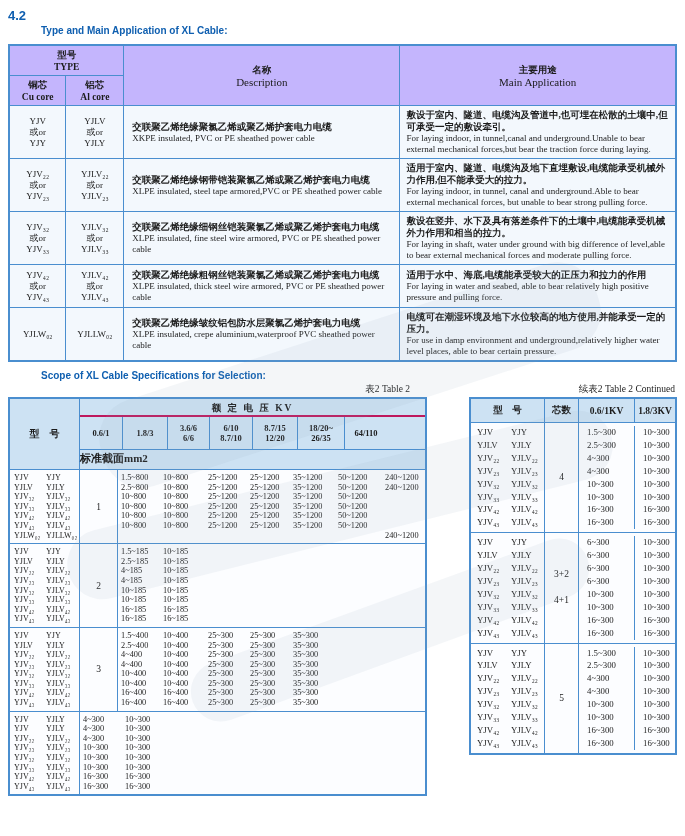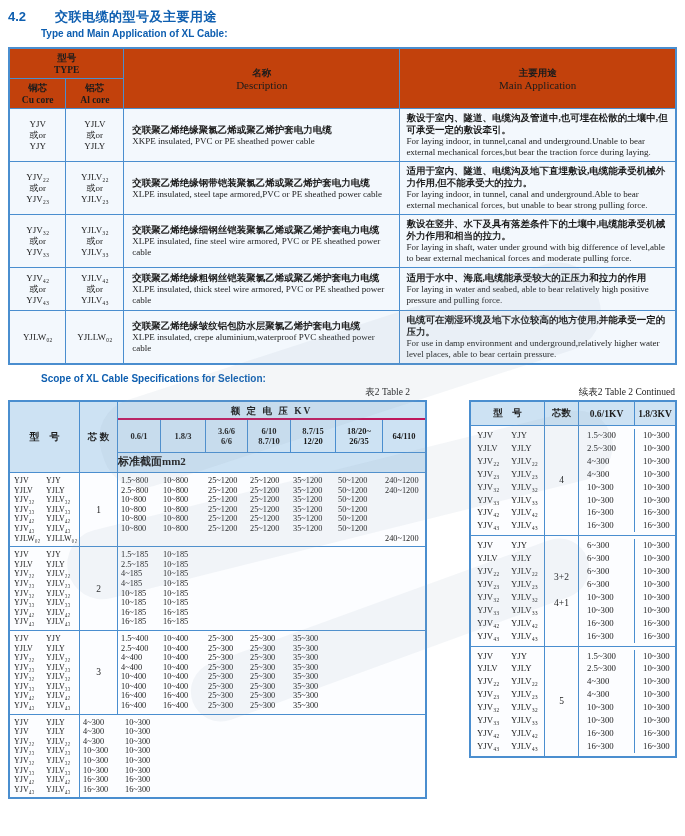--- a/index.html
+++ b/index.html
@@ -14,21 +14,21 @@
   .sec-line1 { display:flex; align-items:baseline; }
   .sec-num { color:#0f5fb0; font-weight:bold; font-size:13px; width:25px; }
   .sec-zh  { color:#0f5fb0; font-weight:bold; font-size:13px; margin-left:22px; letter-spacing:0.5px; }
   .sec-en  { color:#0f5fb0; font-weight:bold; font-size:10px; margin-left:33px; margin-top:2px; }
 
   
   table.t1 { border-collapse:collapse; margin:8px 8px 4px 8px; width:669px;
     font-family:"Liberation Serif","DejaVu Serif",serif; background:#f3f8fd; }
   table.t1 th, table.t1 td { border:1px solid #4a8ecf; vertical-align:middle; }
   table.t1 { border:2px solid #4a8ecf; }
-  table.t1 th { background:#c2410c; font-size:9.5px; font-weight:bold; text-align:center; padding:3px 2px; }
+  table.t1 th { background:#c4b5fd; font-size:9.5px; font-weight:bold; text-align:center; padding:3px 2px; }
   table.t1 th .en { font-weight:normal; font-size:11px; }
   td.c-type { text-align:center; font-size:9px; white-space:pre-line; line-height:11px; padding:3px 1px; }
   td.c-desc { padding:4px 8px; vertical-align:middle; }
   td.c-app  { padding:3px 6px; vertical-align:top; }
   .zh { font-weight:bold; font-size:9.5px; line-height:12px; }
   .en { font-size:9px; line-height:11px; }
 
   
   .captions { display:flex; margin:2px 8px 1px 8px; font-family:"Liberation Serif","DejaVu Serif",serif; font-size:9.5px; }
   .cap-left  { width:420px; text-align:right; padding-right:18px; }
@@ -90,21 +90,20 @@
 </head>
 <body>
 
 <div class="watermark" id="wm1"></div>
 <div class="watermark" id="wm2"></div>
 <div class="watermark" id="wm3"></div>
 
 <div class="sec-head">
   <div class="sec-line1">
     <span class="sec-num">4.2</span>
-    <span class="sec-zh">交联电缆的型号及主要用途</span>
   </div>
   <div class="sec-en">Type and Main Application of XL Cable:</div>
 </div>
 
 <table class="t1">
   <colgroup>
       <col style="width:57px">
       <col style="width:58px">
       <col style="width:277px">
       <col style="width:277px">
@@ -222,21 +221,20 @@
 <div class="captions">
   <div class="cap-left">表2  Table 2</div>
   <div class="cap-right">续表2  Table 2 Continued</div>
 </div>
 
 <div class="tables-row">
 
   <div class="t2">
     <div class="t2-head">
       <div class="h-type">型　号</div>
-      <div class="h-cores">芯 数</div>
       <div class="h-volt">
         <div class="h-volt-title">额 定 电 压 KV</div>
         <div class="h-volt-cols vgrid">
 
             <span class="hv">0.6/1</span>
 
             <span class="hv">1.8/3</span>
 
             <span class="hv">3.6/6
 6/6</span>

